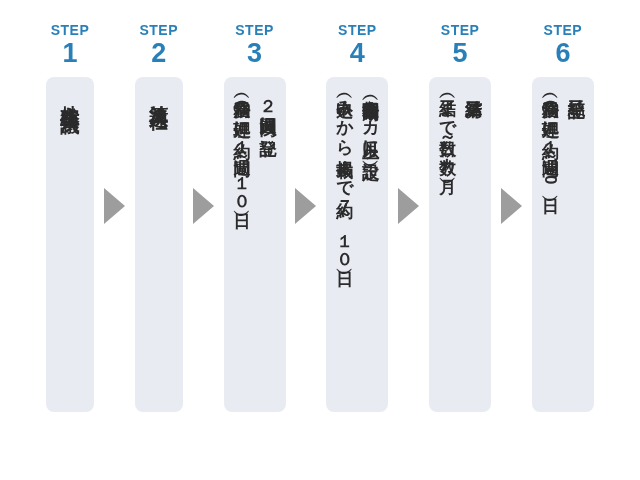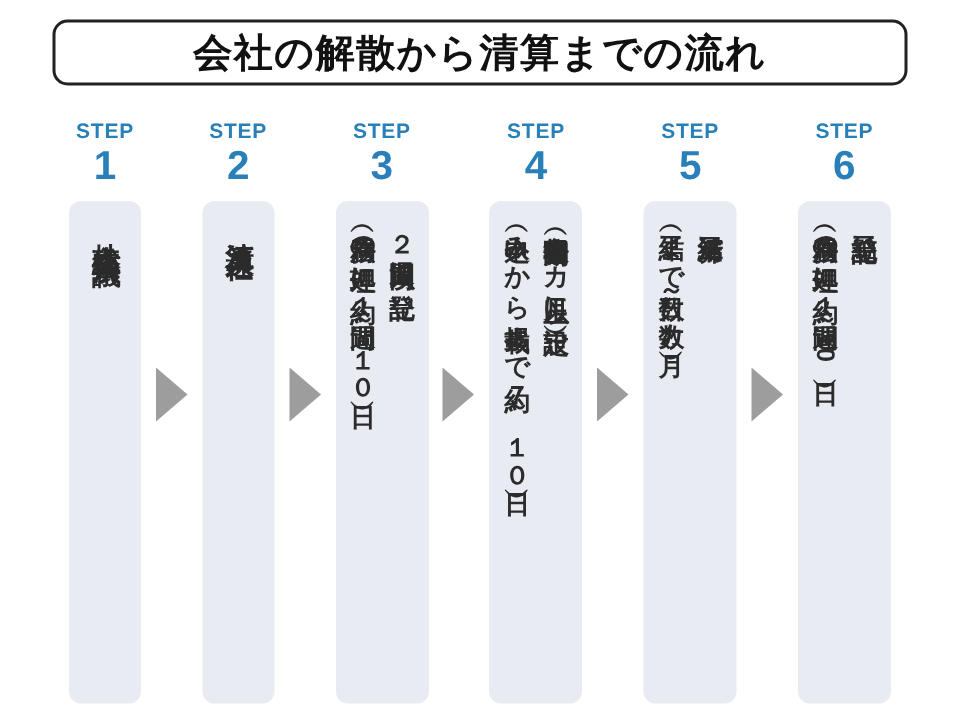--- a/index.html
+++ b/index.html
@@ -97,23 +97,20 @@
     border-left: 21px solid #9d9d9d;
     border-top: 18px solid transparent;
     border-bottom: 18px solid transparent;
   }
 </style>
 </head>
 <body>
 
 <div class="canvas">
 
-  <div class="title-box">
-    <div class="title-text">会社の解散から清算までの流れ</div>
-  </div>
 
   <div class="flow">
 
     <div class="step">
       <div class="step-head">
         <div class="step-word">STEP</div>
         <div class="step-num">1</div>
       </div>
       <div class="box single">
         <div class="vcol">株主総会決議</div>

